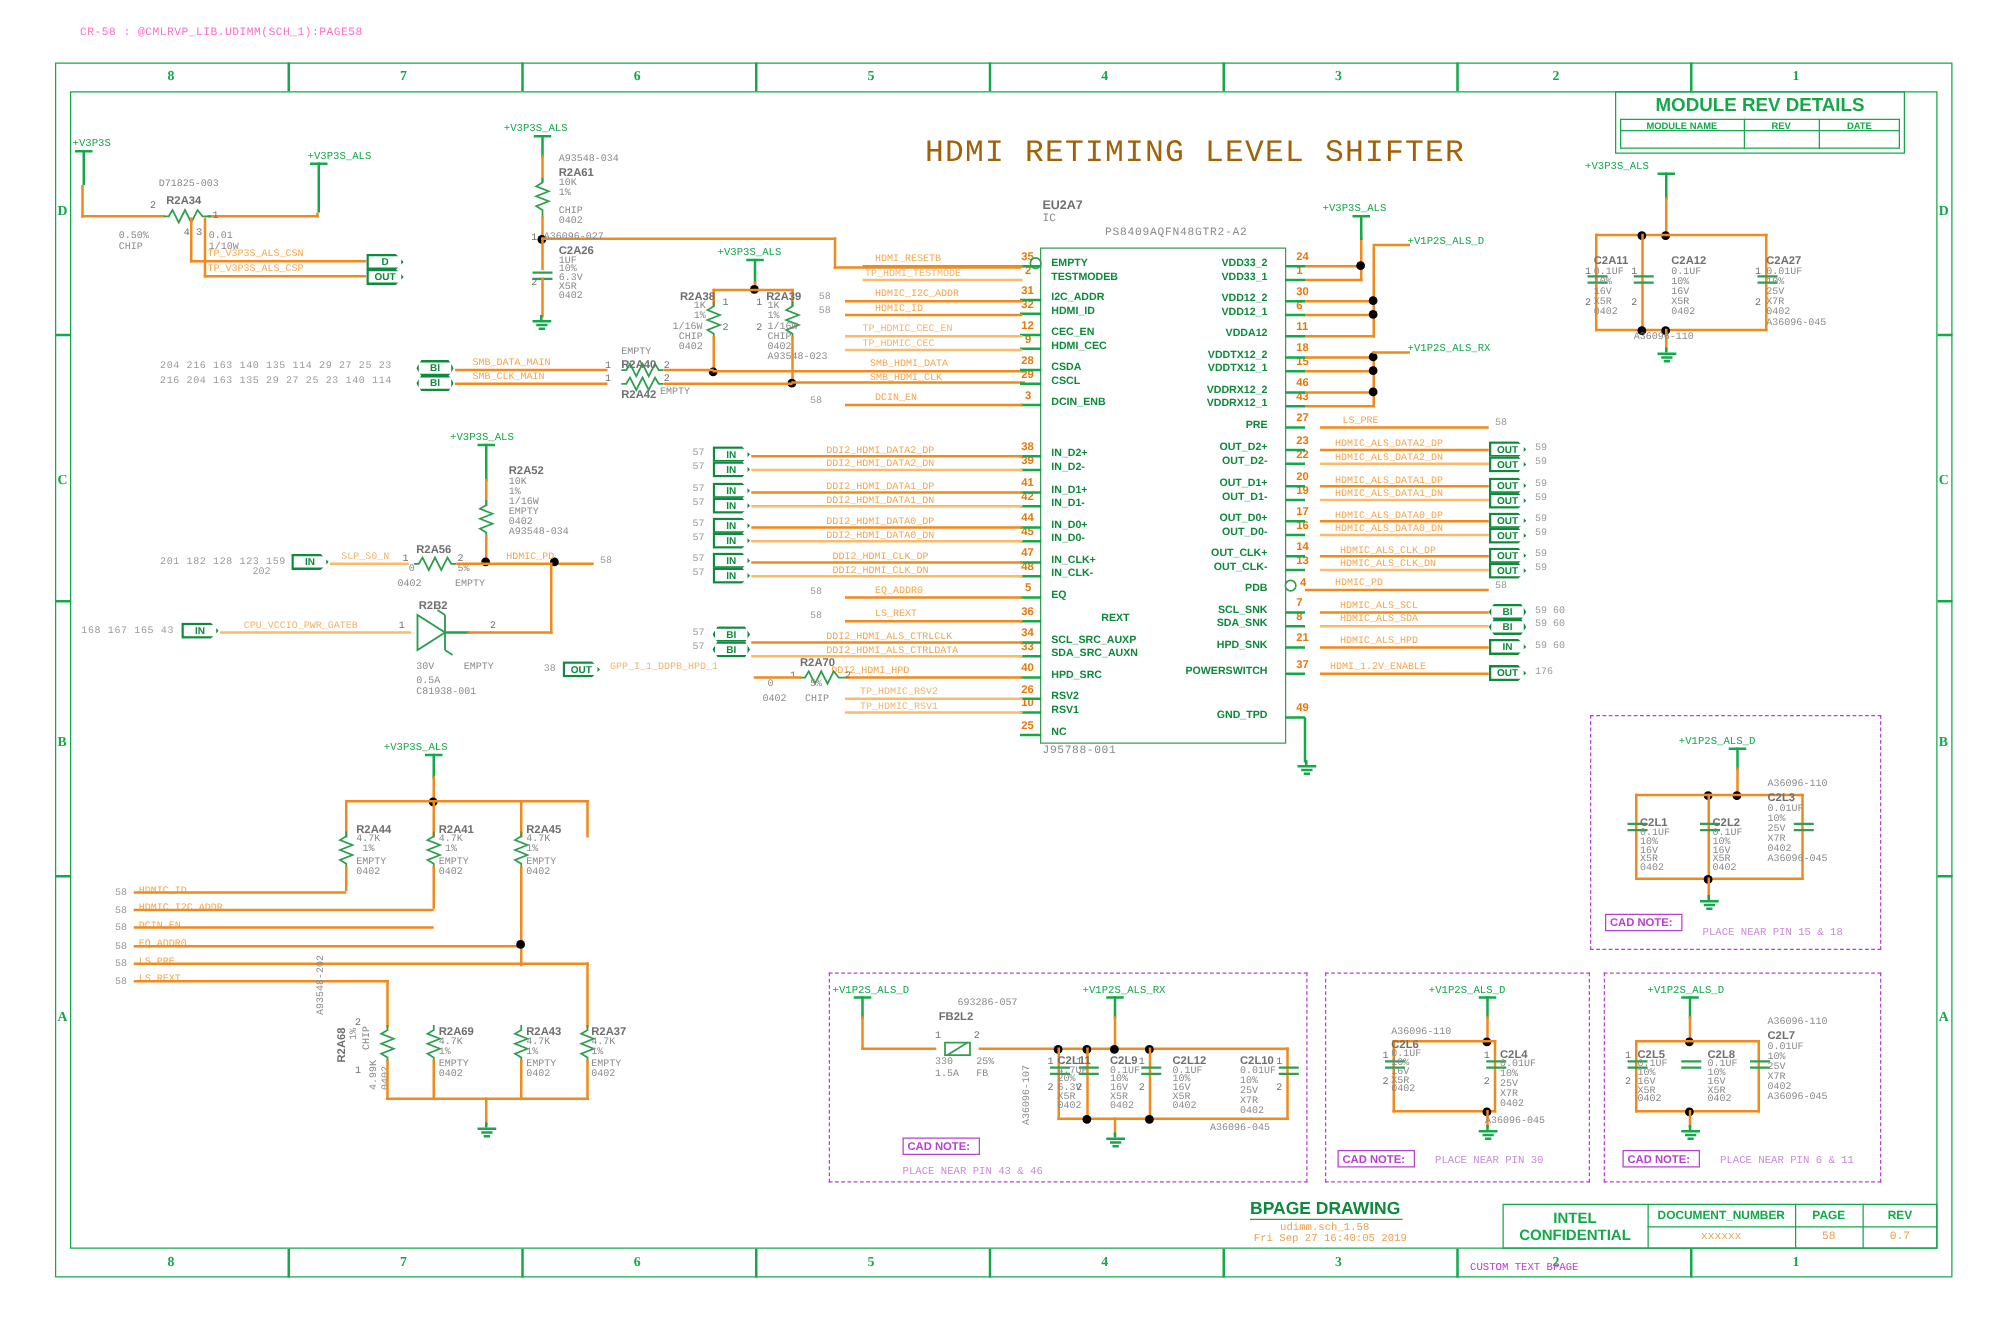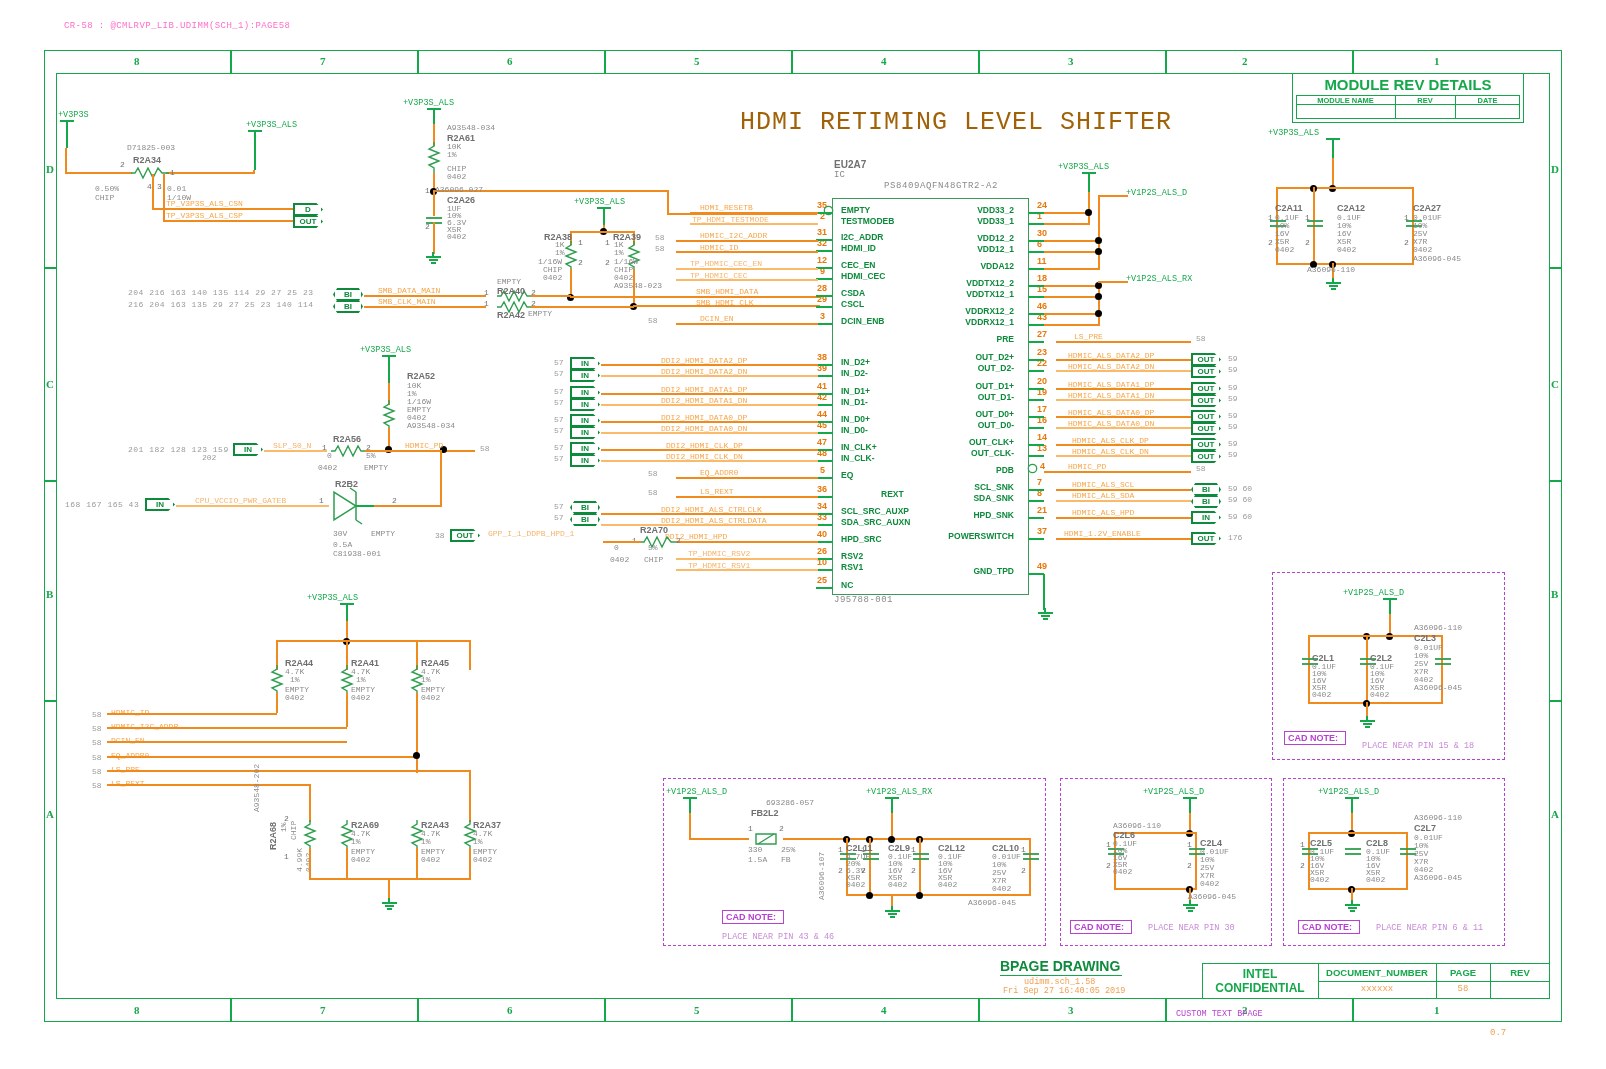--- a/index.html
+++ b/index.html
@@ -1160,17 +1160,17 @@
   <div class="zline" style="left:1490px;top:963px;width:1.4px;height:36px;"></div>
   <div class="zline" style="left:1318px;top:981px;width:232px;height:1.4px;"></div>
 
   <div class="tbl" style="left:1202px;top:967px;width:116px;font-size:12px;">INTEL</div>
   <div class="tbl" style="left:1202px;top:981px;width:116px;font-size:12px;">CONFIDENTIAL</div>
   <div class="tbl" style="left:1318px;top:967px;width:118px;font-size:9.5px;">DOCUMENT_NUMBER</div>
   <div class="ab mono" style="left:1318px;top:984px;width:118px;text-align:center;color:#f0a050;font-size:9px;">xxxxxx</div>
   <div class="tbl" style="left:1436px;top:967px;width:54px;font-size:9.5px;">PAGE</div>
   <div class="ab mono" style="left:1436px;top:984px;width:54px;text-align:center;color:#f0a050;font-size:9px;">58</div>
   <div class="tbl" style="left:1490px;top:967px;width:60px;font-size:9.5px;">REV</div>
-  <div class="ab mono" style="left:1490px;top:984px;width:60px;color:#f0a050;font-size:9px;margin-top:44px;">0.7</div>
+  <div class="ab mono" style="left:1490px;top:984px;width:60px;text-align:center;color:#f0a050;font-size:9px;">0.7</div>
 
   <div class="ab mono" style="left:1176px;top:1009px;color:#b741d0;font-size:8.5px;">CUSTOM TEXT BPAGE</div>
 
 </div>
 
 </body></html>

